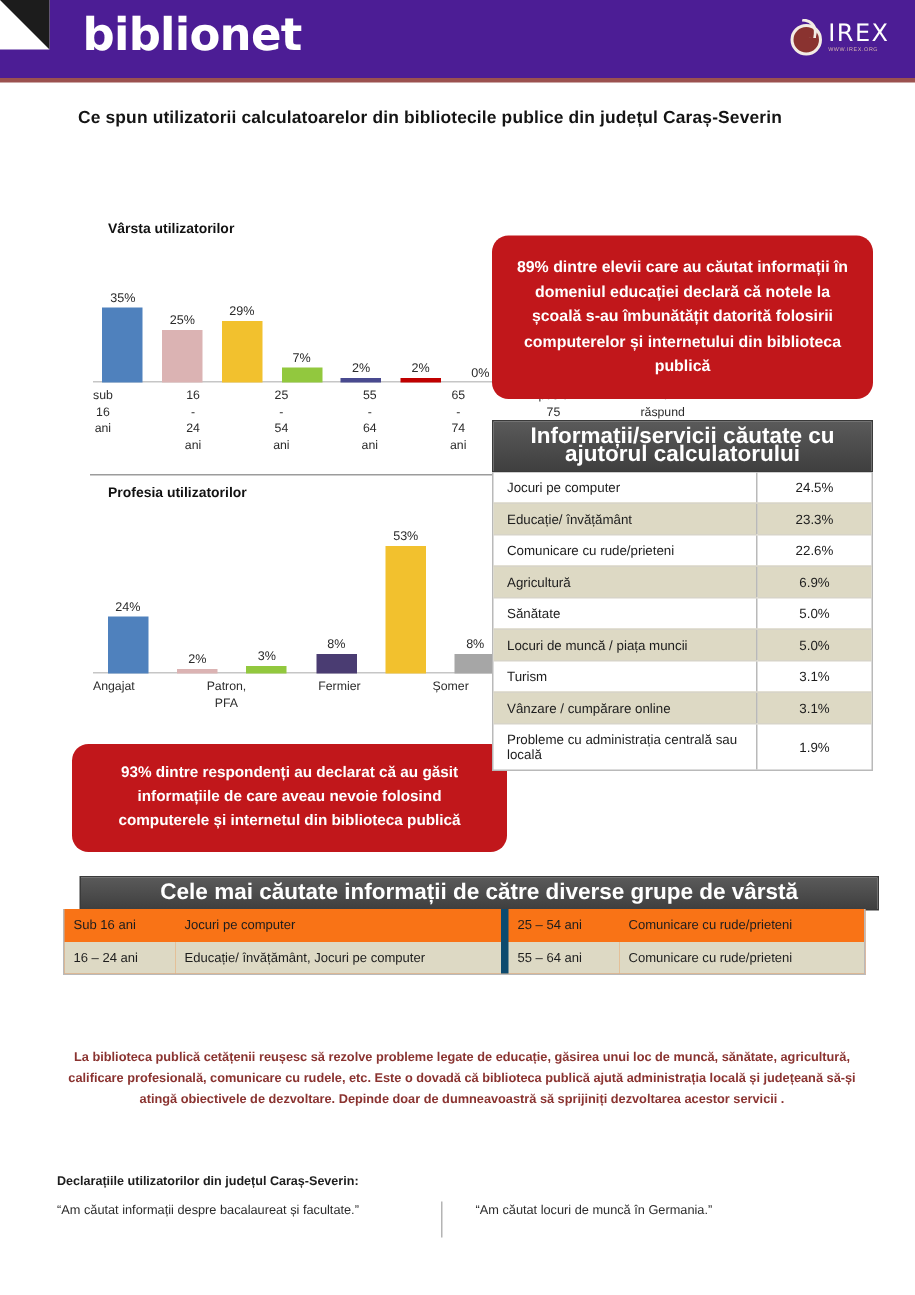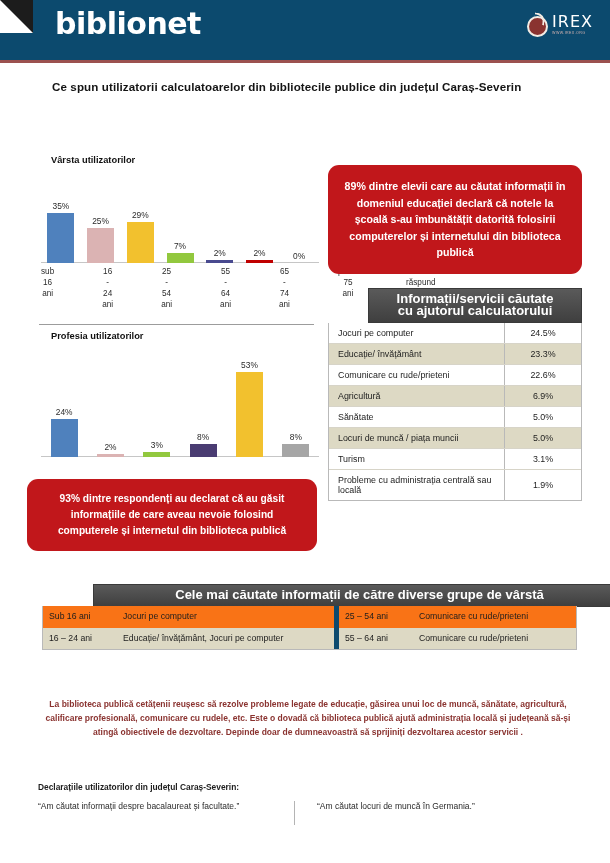--- a/index.html
+++ b/index.html
@@ -8,22 +8,22 @@
     background:#ffffff;
     font-family:"Liberation Sans", sans-serif;
     -webkit-font-smoothing:antialiased;
     overflow:hidden;
     position:relative;
   }
 
   
   .header{
     position:relative;
-    height:60px;
-    background:#0c4a6e;
+    height:52px;
+    background:#4c1d95;
     overflow:hidden;
   }
   .corner-fold{
     position:absolute;left:0;top:0;width:33px;height:33px;
     background:#ffffff;
   }
   .corner-fold:after{
     content:"";position:absolute;left:0;top:0;
     width:0;height:0;
     border-left:33px solid transparent;
@@ -71,21 +71,21 @@
     margin:17px 0 0 52px;
     font-size:11.6px;
     font-weight:700;
     color:#141414;
     letter-spacing:.1px;
   }
 
   
   .main{position:relative;width:610px;}
 
-  .col-left{position:absolute;left:27px;top:0;width:298px;}
+  .col-left{position:absolute;left:48px;top:0;width:298px;}
   .col-right{position:absolute;left:328px;top:0;width:254px;}
 
   
   .chart-block{position:relative;}
   .chart-rule{
     height:1px;background:#9c9c9c;margin:0 0 6px 12px;width:275px;
   }
   .chart-title{
     font-size:9.3px;font-weight:700;color:#111;margin:0 0 0 24px;
   }
@@ -144,25 +144,24 @@
     font-size:8.9px;
     color:#1d1d1d;
     table-layout:fixed;
   }
   .tbl-wrap{border:1px solid #b9b9b9;border-top:none;background:#fff;}
   .tbl-head{
     background:linear-gradient(#5a5a5a,#3f3f3f);
     color:#ffffff;
     font-weight:700;
     text-align:center;
-    font-size:13px;
+    font-size:15px;
     padding:4px 20px;
     line-height:12.5px;
     border:1px solid #3a3a3a;
-    margin-left:40px;
   }
   .tbl td{
     padding:5px 9px;
     border-bottom:1px solid #d7d4c8;
     vertical-align:middle;
   }
   .tbl tr.alt td{background:#ddd9c4;}
   .tbl td.num{
     text-align:center;width:58px;border-left:1px solid #b9b9b9;
   }
@@ -299,20 +298,28 @@
             <div class="bar-col">
               <div class="bar-val">53%</div>
               <div class="bar" style="background: rgb(242, 193, 46); width: 27px; height: 84.8px;"></div>
             </div>
             <div class="bar-col">
               <div class="bar-val">8%</div>
               <div class="bar" style="background: rgb(166, 166, 166); width: 27px; height: 12.8px;"></div>
             </div>
           </div>
       </div>
+      <div class="xlabels" id="c2labs">
+          <div class="xlab">Angajat</div>
+          <div class="xlab">Patron,<br>PFA</div>
+          <div class="xlab">Fermier</div>
+          <div class="xlab">Șomer</div>
+          <div class="xlab">Elev/<br>Student</div>
+          <div class="xlab">Pensionar</div>
+        </div>
     </div>
 
     <div class="callout callout-left" style="margin-top:22px;">93% dintre respondenți au declarat că au găsit informațiile de care aveau nevoie folosind computerele și internetul din biblioteca publică</div>
   </div>
 
   <div class="col-right" style="top:72px;">
     <div class="callout callout-top">89% dintre elevii care au căutat informații în domeniul educației declară că notele la școală s-au îmbunătățit datorită folosirii computerelor și internetului din biblioteca publică</div>
 
     <div style="height:14px;"></div>
 
@@ -340,20 +347,24 @@
               <tr>
                 <td>Sănătate</td>
                 <td class="num">5.0%</td>
               </tr>
               <tr class="alt">
                 <td>Locuri de muncă / piața muncii</td>
                 <td class="num">5.0%</td>
               </tr>
               <tr>
                 <td>Turism</td>
+                <td class="num">3.1%</td>
+              </tr>
+              <tr class="alt">
+                <td>Vânzare / cumpărare online</td>
                 <td class="num">3.1%</td>
               </tr>
               <tr>
                 <td>Probleme cu administrația centrală sau locală</td>
                 <td class="num">1.9%</td>
               </tr>
             </tbody>
           </table>
       </div>
     </div>

